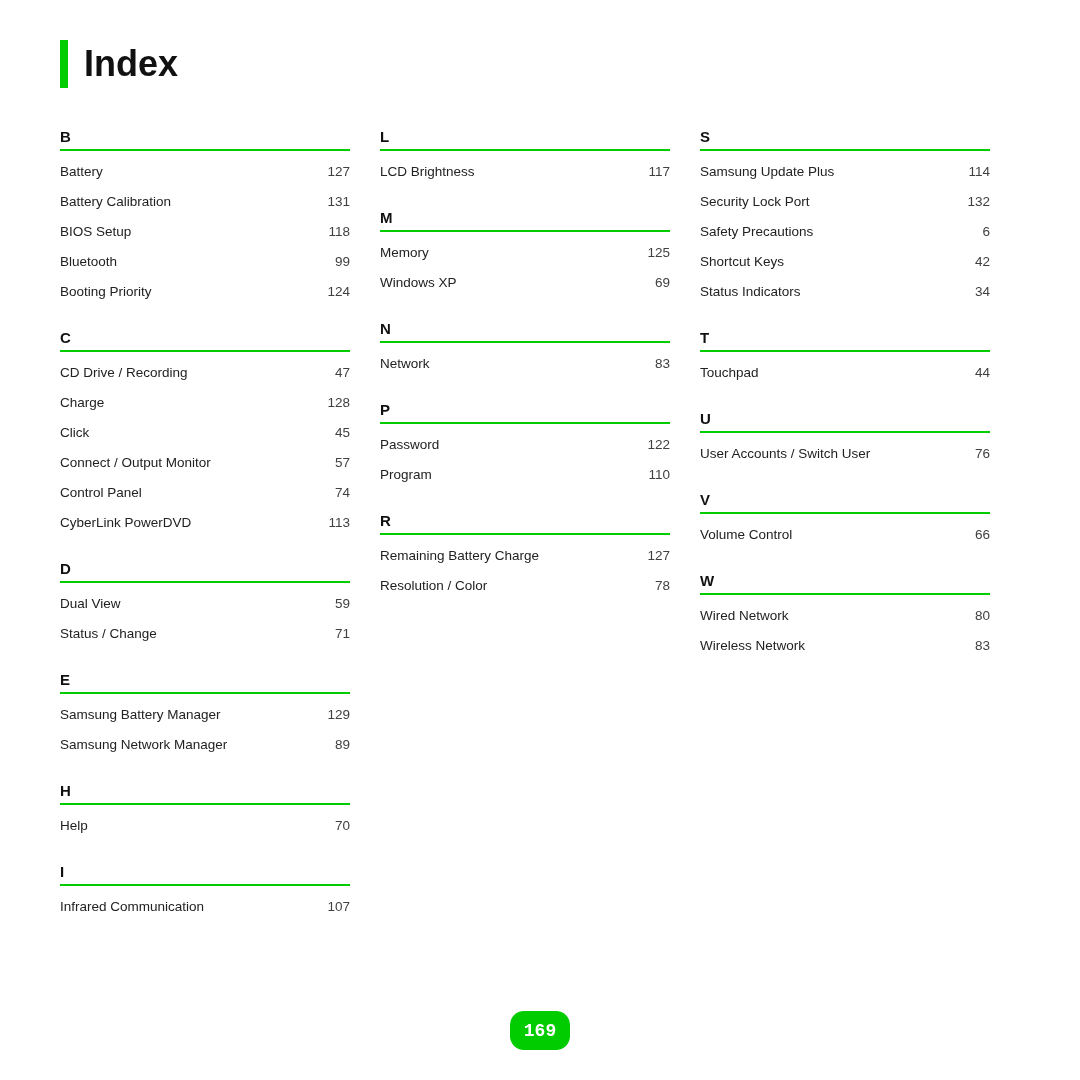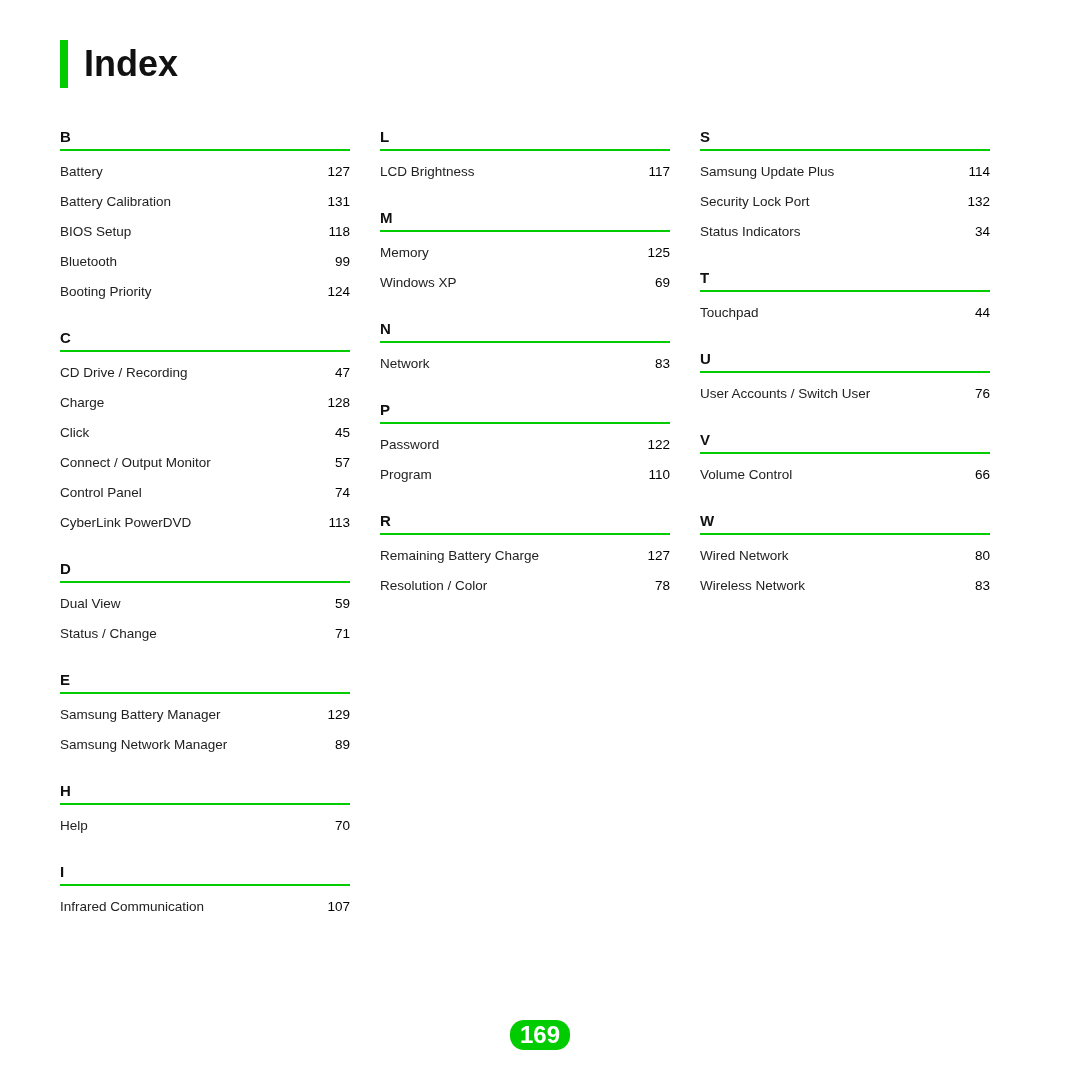--- a/index.html
+++ b/index.html
@@ -70,38 +70,39 @@
     }
 
     .entry-label {
       flex: 1;
       color: #222;
     }
 
     .entry-page {
       min-width: 40px;
       text-align: right;
-      color: #000000;
+      color: #404040;
     }
 
     .page-number-bubble {
       position: absolute;
       bottom: 30px;
       left: 50%;
       transform: translateX(-50%);
       background: #00cc00;
       color: #fff;
-      font-size: 24px;
+      font-size: 18px;
       font-weight: bold;
       width: 60px;
-      height: 30px;
+      height: 39px;
       display: flex;
       align-items: center;
       justify-content: center;
       border-radius: 14px;
+      font-family: Liberation Mono, monospace;
     }
   </style>
 </head>
 <body>
 
 <div class="page">
 
   <div class="title-bar">
     <div class="title-accent"></div>
     <span class="title-text">Index</span>
@@ -250,20 +251,28 @@
           <div class="section-header">S</div>
           <div class="index-entry">
             <span class="entry-label">Samsung Update Plus</span>
             <span class="entry-page">114</span>
           </div>
           <div class="index-entry">
             <span class="entry-label">Security Lock Port</span>
             <span class="entry-page">132</span>
           </div>
           <div class="index-entry">
+            <span class="entry-label">Safety Precautions</span>
+            <span class="entry-page">6</span>
+          </div>
+          <div class="index-entry">
+            <span class="entry-label">Shortcut Keys</span>
+            <span class="entry-page">42</span>
+          </div>
+          <div class="index-entry">
             <span class="entry-label">Status Indicators</span>
             <span class="entry-page">34</span>
           </div>
         </div>
         <div class="section">
           <div class="section-header">T</div>
           <div class="index-entry">
             <span class="entry-label">Touchpad</span>
             <span class="entry-page">44</span>
           </div>

